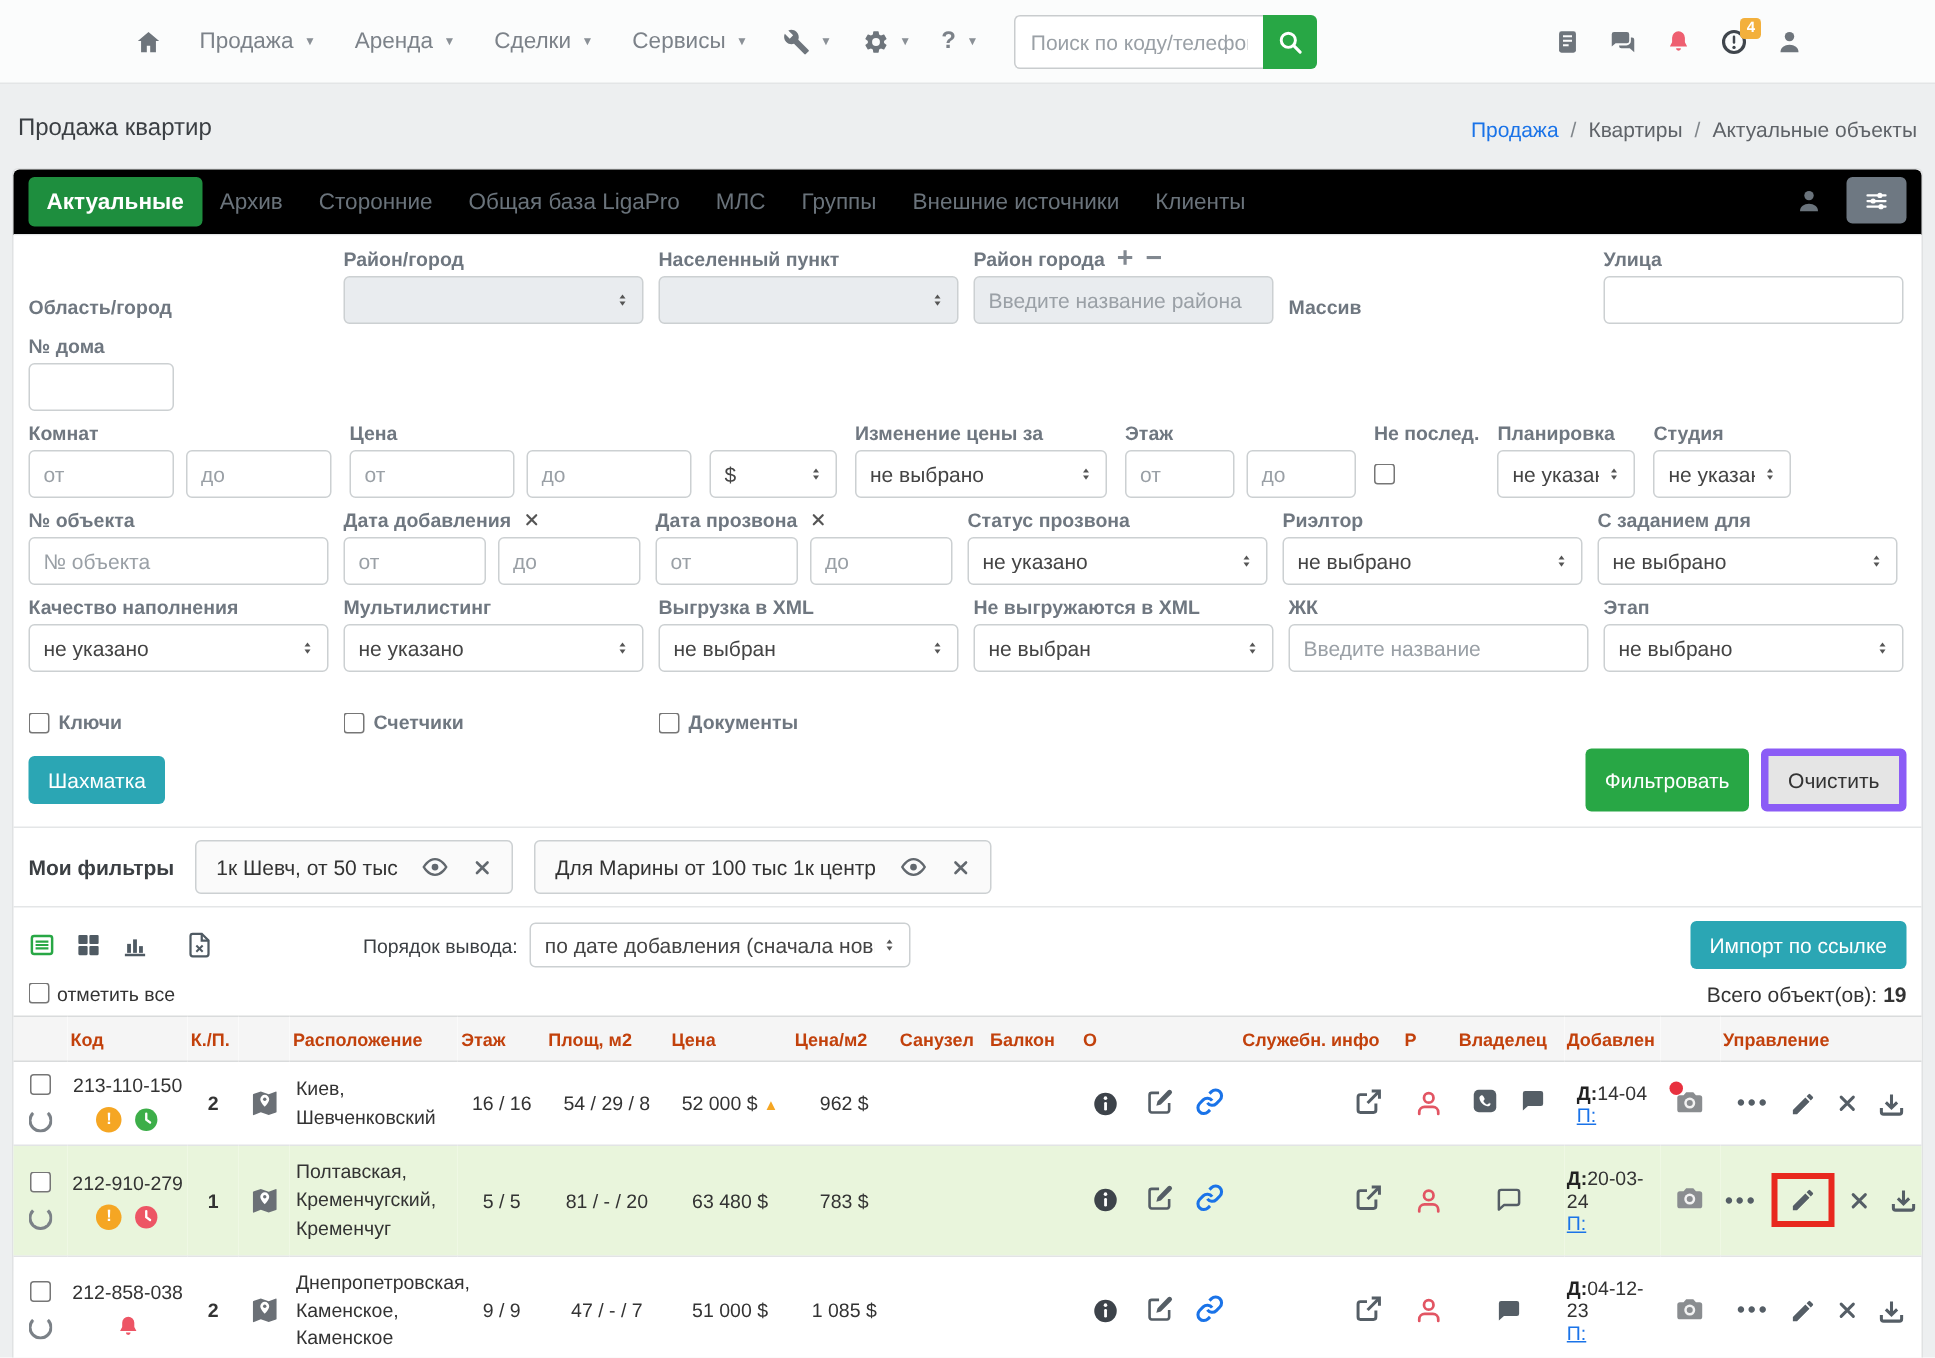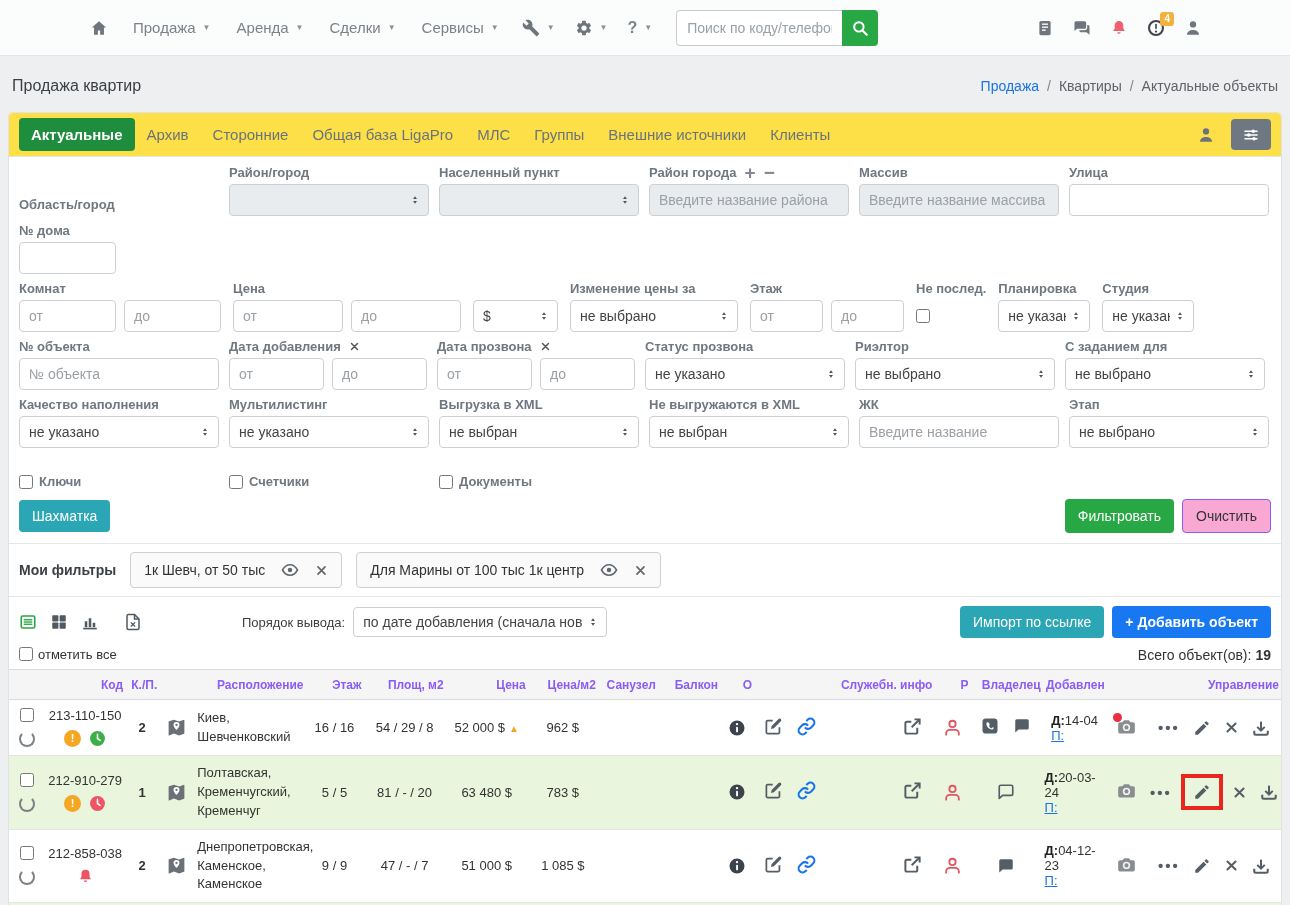--- a/index.html
+++ b/index.html
@@ -29,21 +29,21 @@
   .title-row{display:flex;align-items:center;justify-content:space-between;padding:21px 12px 17px}
   .page-title{font-size:16px;color:#3b3f43;font-weight:normal;margin:0}
   .breadcrumb{font-size:14px;color:#5f6368;display:flex;gap:8px;align-items:center}
   .breadcrumb a{color:#1a73e8;text-decoration:none;cursor:pointer}
   .crumb-sep{color:#80868b}
 
   
   .card{margin:0 8px;background:#fff;border:1px solid #e0e2e3;border-radius:4px 4px 0 0}
 
   
-  .tabstrip{background:#fde047;border-bottom:1px solid #e4e6e7;border-radius:4px 4px 0 0;display:flex;align-items:center;padding:5px 10px}
+  .tabstrip{background:#000000;border-bottom:1px solid #e4e6e7;border-radius:4px 4px 0 0;display:flex;align-items:flex-start;padding:5px 10px}
   .tab{color:#6a737b;font-size:15px;padding:8px 12px;cursor:pointer;white-space:nowrap}
   .tab.active{background:#1e8e3e;color:#fff;border-radius:4px;font-weight:bold}
   .tabstrip-right{margin-left:auto;display:flex;align-items:center;gap:16px}
   .user-ic{color:#6a737b;cursor:pointer}
   .sliders-btn{width:40px;height:31px;background:#6e7882;border:none;border-radius:4px;display:flex;align-items:center;justify-content:center;color:#fff;cursor:pointer}
 
   
   .filters{padding:8px 10px 10px;border-bottom:1px solid #e4e6e7}
   .frow{display:flex;align-items:flex-end;margin-bottom:7px}
   .frow.g10{gap:10px}.frow.g24{gap:12px}
@@ -58,21 +58,21 @@
   .sel-caret{flex:0 0 auto;color:#555;margin-left:4px}
   .duo{display:flex;gap:8px}
   .lbl-x{color:#555;cursor:pointer}
   .pm{font-size:19px;font-weight:bold;color:#818890;line-height:.8;cursor:pointer}
   .chk-line{display:flex;align-items:center;gap:6px}
   .chk-line span{font-size:13px;font-weight:bold;color:#6f7780}
   .btnrow{display:flex;align-items:center;margin-top:10px}
   .btn{border:none;border-radius:4px;font-size:14px;padding:8px 13px;cursor:pointer;font-family:inherit}
   .btn-teal{background:#2ba6b4;color:#fff}
   .btn-green{background:#28a745;color:#fff}
-  .btn-light{background:#f9a8d4;color:#333;border:1px solid #8b5cf6}
+  .btn-light{background:#e5e5e5;color:#333;border:5px solid #8b5cf6}
   .btnrow .right{margin-left:auto;display:flex;gap:8px}
 
   
   .myfilters{display:flex;align-items:center;gap:14px;padding:8px 10px;border-bottom:1px solid #e4e6e7}
   .myfilters .mf-label{font-size:14px;font-weight:bold;color:#3b3f43}
   .chip{background:#fafafa;border:1px solid #ccd0d2;border-radius:4px;height:36px;display:flex;align-items:center;gap:16px;padding:0 13px;font-size:14px;color:#333}
   .chip .ci{color:#62686e;cursor:pointer}
 
   
   .toolbar{display:flex;align-items:center;padding:9px 10px 7px}
@@ -86,21 +86,21 @@
   .btn-blue{background:#1778f2;color:#fff;font-weight:bold}
 
   
   .selall{display:flex;align-items:flex-start;padding:2px 10px 6px}
   .selall label{font-size:13px;color:#333;margin-left:5px}
   .total{margin-left:auto;font-size:14px;color:#333}
   .total b{margin-left:4px}
 
   
   table{width:100%;border-collapse:collapse;table-layout:fixed}
-  th{background:#f5f5f5;border-top:1px solid #d9dbdc;border-bottom:1px solid #d9dbdc;font-size:12px;color:#8b5cf6;height:30px;font-weight:bold;text-align:right;padding:0 2px;overflow:hidden;white-space:nowrap}
+  th{background:#f5f5f5;border-top:1px solid #d9dbdc;border-bottom:1px solid #d9dbdc;font-size:12px;color:#c2410c;height:30px;font-weight:bold;text-align:left;padding:0 2px;overflow:hidden;white-space:nowrap}
   td{border-bottom:1px solid #e2e4e5;text-align:center;font-size:13px;color:#333;padding:8px 2px;vertical-align:middle}
   tr.alt td{background:#e9f5dc}
   .c-loc{text-align:left !important;padding-left:4px !important;line-height:1.45}
   .cell-stack{display:flex;flex-direction:column;align-items:center;gap:7px}
   .code-txt{font-size:13px;color:#333}
   .code-ics{display:flex;gap:8px;align-items:center;justify-content:center}
   .ring{width:16px;height:16px;border:2.5px solid #7b8187;border-radius:50%;border-top-color:transparent;display:inline-block}
   .chk-cell{display:flex;flex-direction:column;align-items:center;gap:9px}
   .warn-dot{width:17px;height:17px;border-radius:50%;background:#f5a623;color:#fff;font-weight:bold;font-size:11px;display:inline-flex;align-items:center;justify-content:center;line-height:1}
   .i-clock-green{color:#3dae49}
@@ -407,21 +407,20 @@
       <div class="fld" style="width:200px">
           <label>
             <span>Район города</span>
             <span class="pm">+</span>
             <span class="pm">−</span>
           </label>
         <input class="inp disabled" placeholder="Введите название района" style="">
         </div>
       <div class="fld" style="width:200px">
           <label>Массив</label>
-        <input class="inp disabled" placeholder="Введите название массива" style="">
         </div>
       <div class="fld" style="width:200px">
           <label>Улица</label>
         <input class="inp" style="">
         </div>
     </div>
 
     <div class="frow">
       <div class="fld" style="width:97px">
           <label>№ дома</label>
@@ -690,21 +689,20 @@
       <span class="olabel">Порядок вывода:</span>
       <div class="sel">
           <span class="val">по дате добавления (сначала новые)</span>
           <svg class="sel-caret svg-fill" width="12" height="12" viewBox="0 0 24 24">
             <use href="#i-caret-ud"></use>
           </svg>
         </div>
     </div>
     <div class="right">
       <button class="btn btn-teal">Импорт по ссылке</button>
-      <button class="btn btn-blue"><span>+ </span><span>Добавить объект</span></button>
     </div>
   </div>
 
   <div class="selall">
     <input type="checkbox" style="">
     <label>отметить все</label>
     <div class="total"><span>Всего объект(ов):</span><b>19</b></div>
   </div>
 
   <table>

